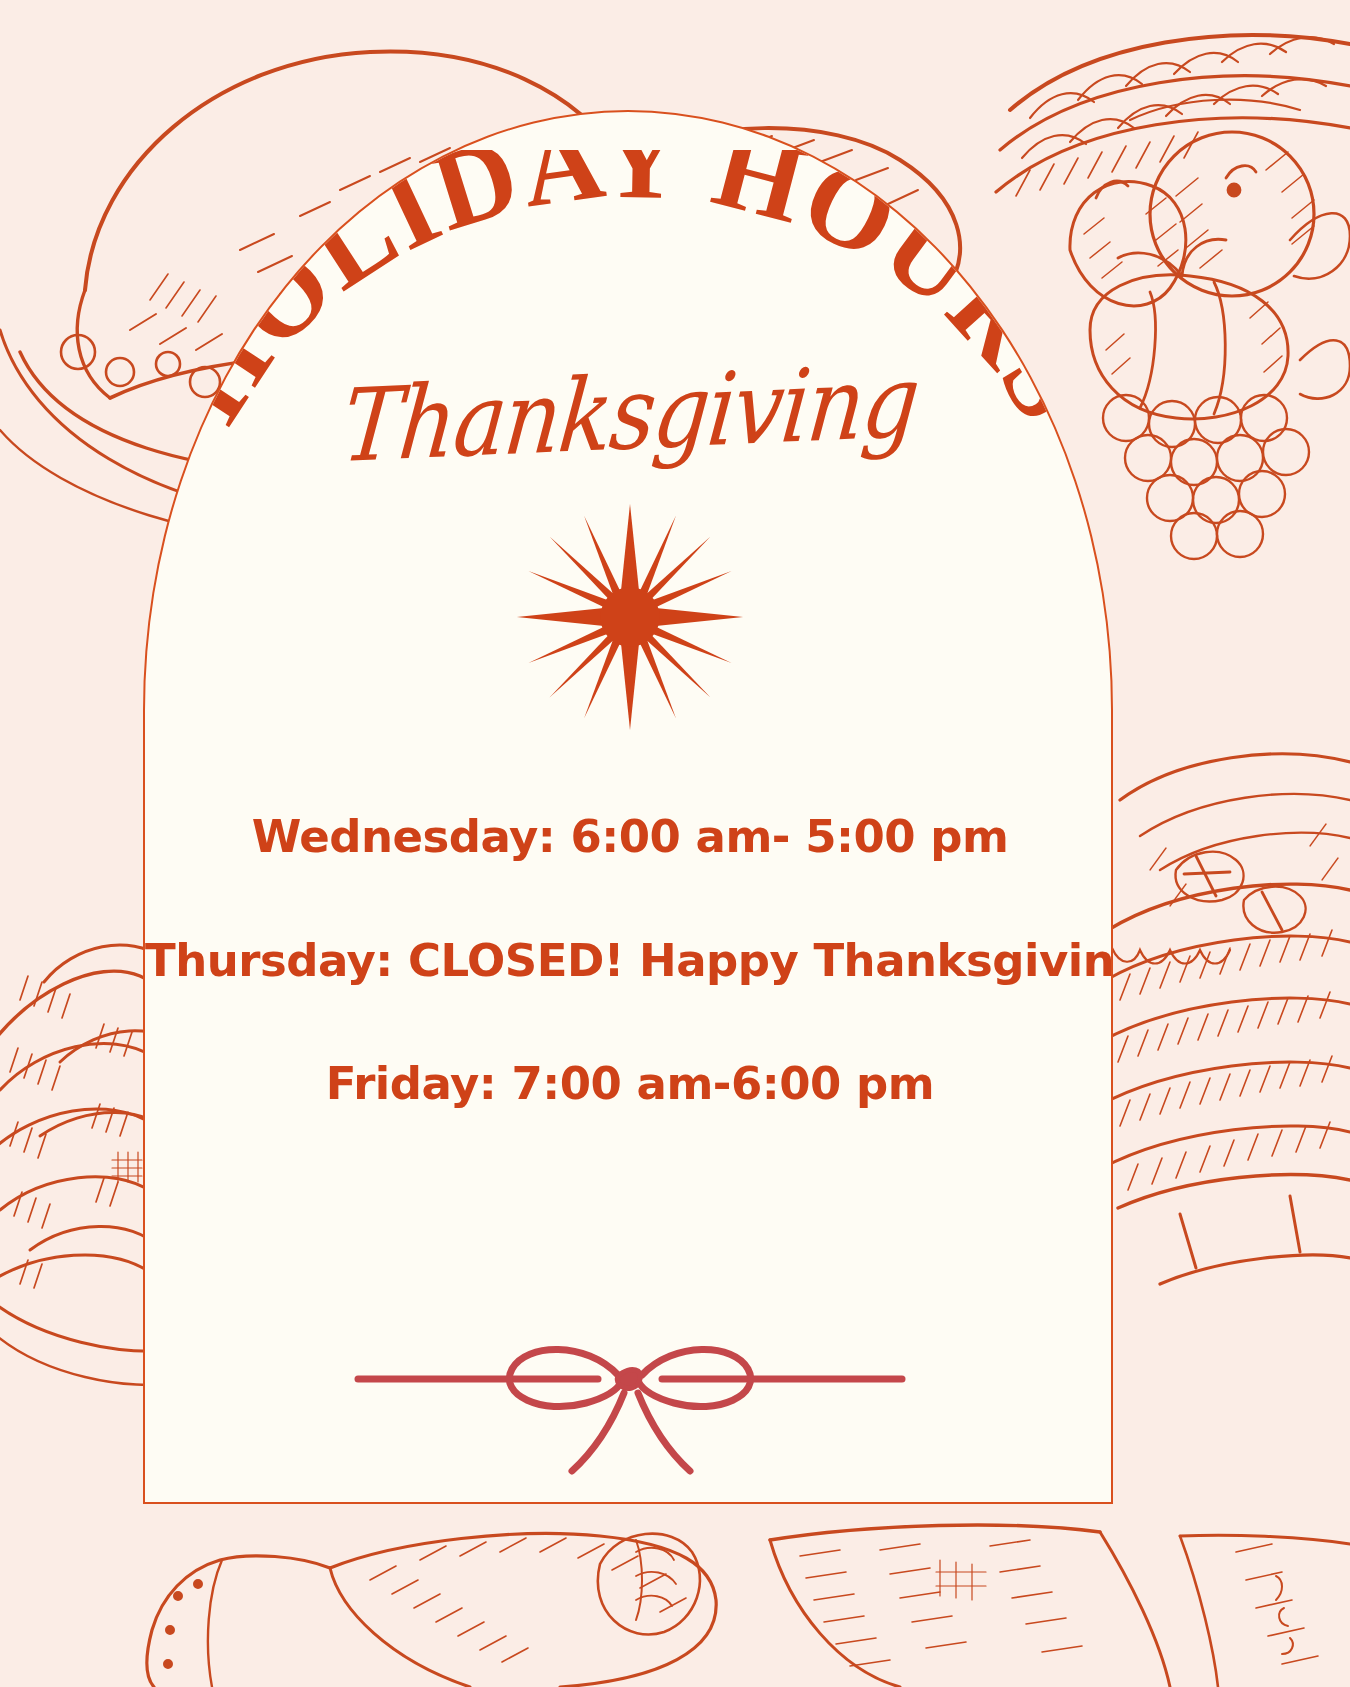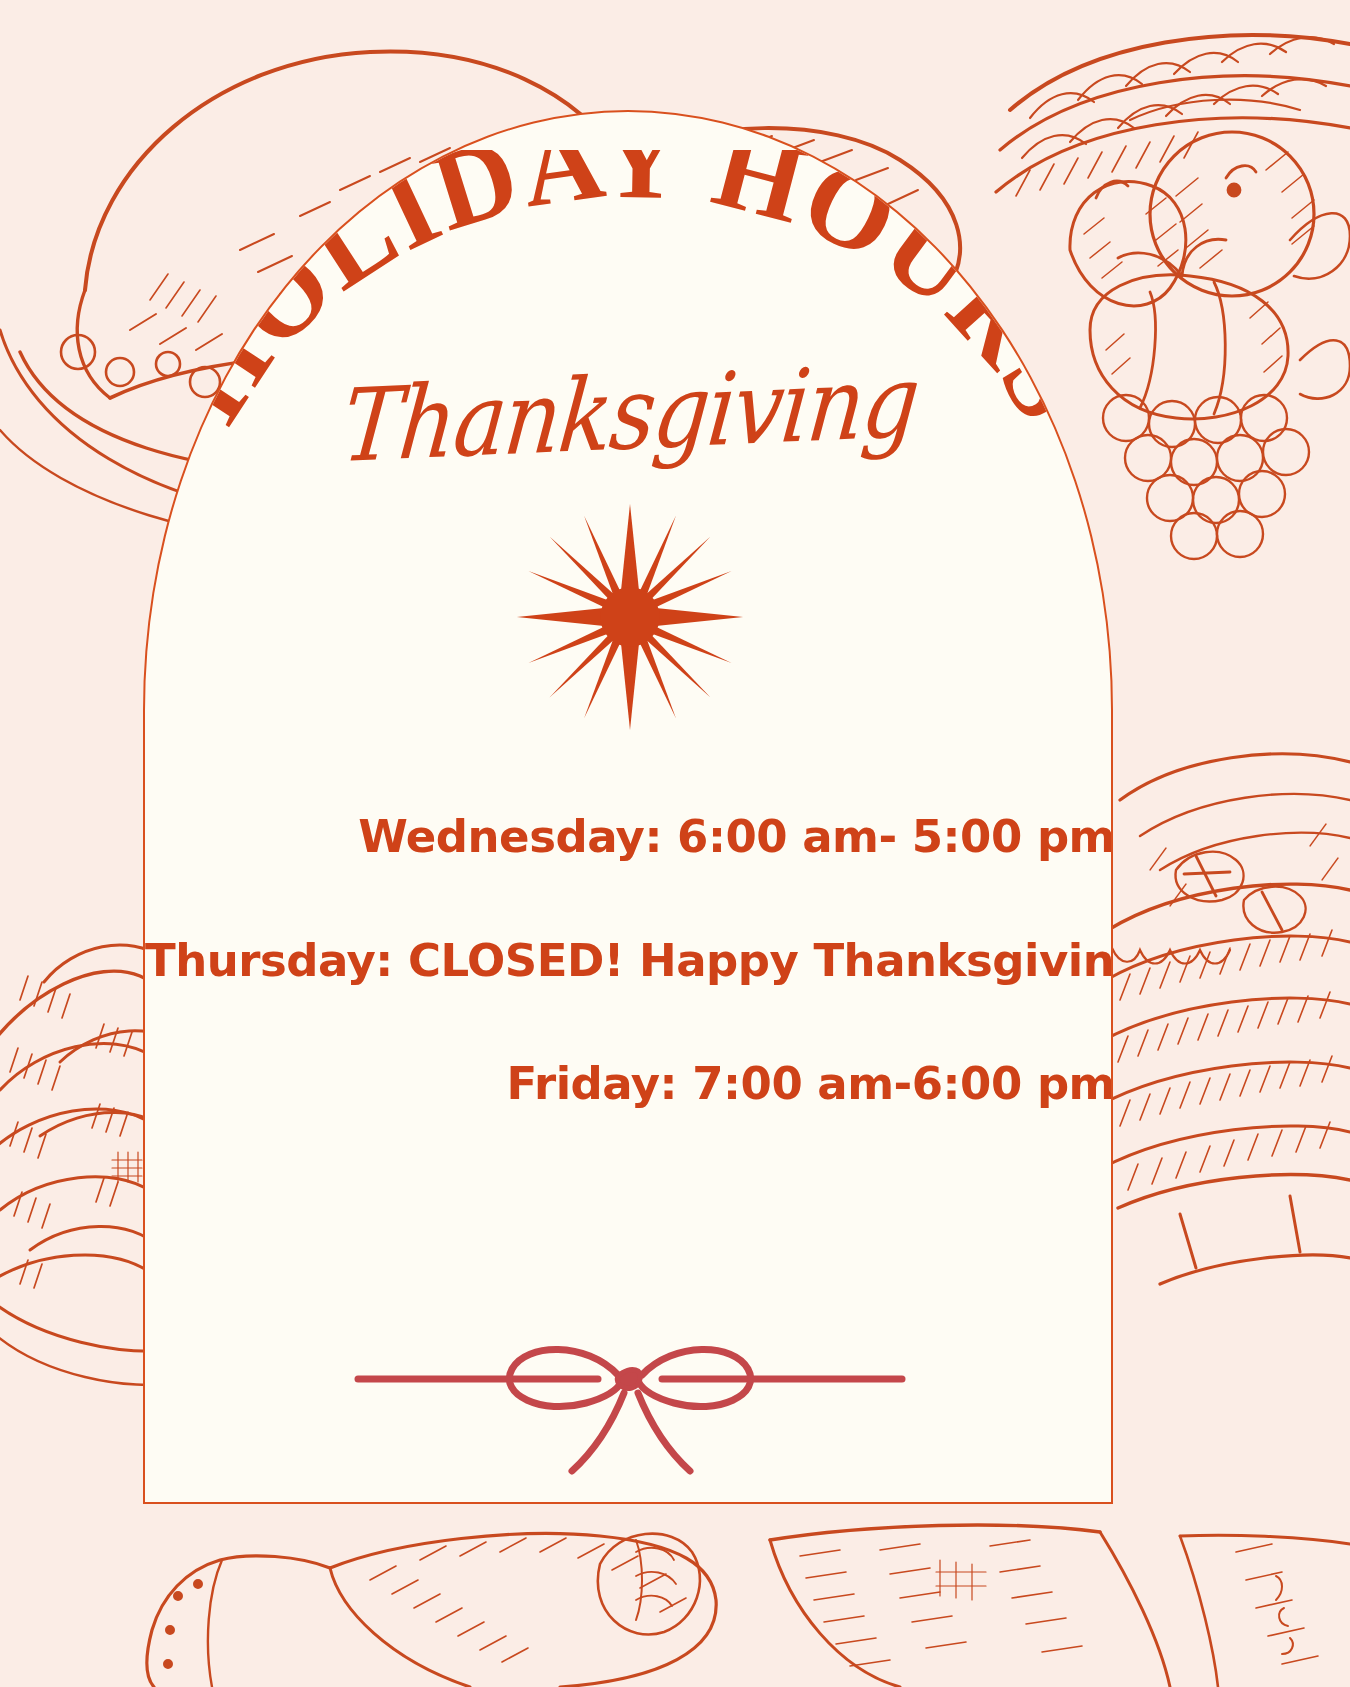--- a/index.html
+++ b/index.html
@@ -93,21 +93,21 @@
     text-align: center;
   }
   .star-svg { display: inline-block; width: 230px; height: 230px; }
 
   
   .hours {
     position: absolute;
     left: 0;
     top: 700px;
     width: 970px;
-    text-align: right;
+    text-align: center;
   }
   .hours-line {
     font-family: "DejaVu Sans", sans-serif;
     font-weight: 700;
     font-size: 45px;
     line-height: 1.1;
     color: #CF4218;
     letter-spacing: -0.5px;
     margin: 0 0 74px 0;
     white-space: nowrap;

